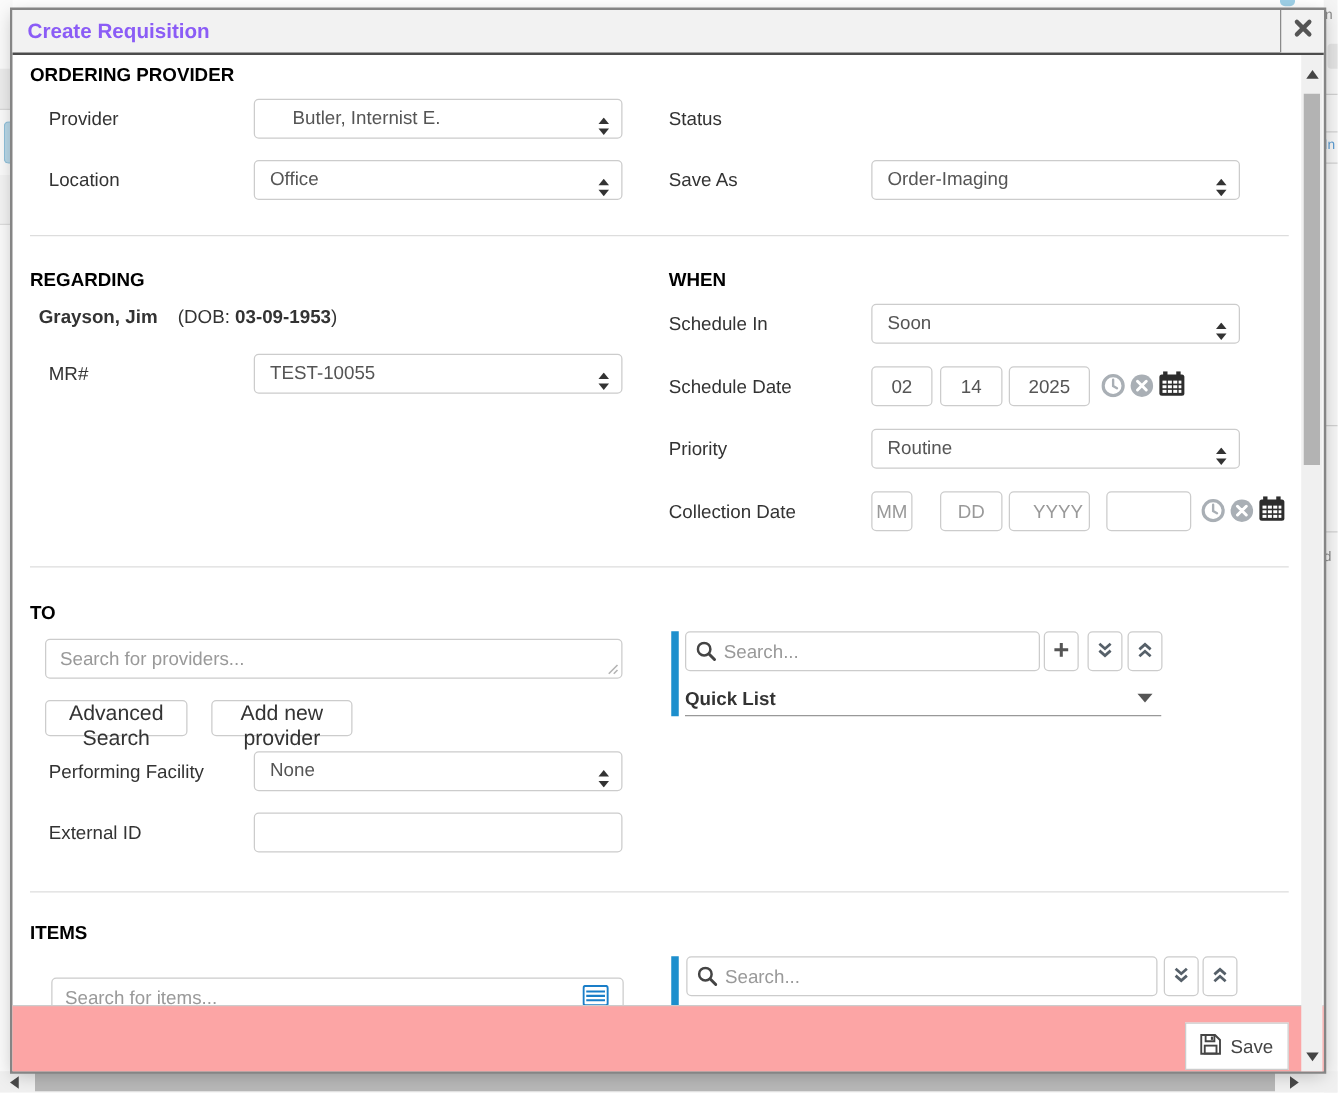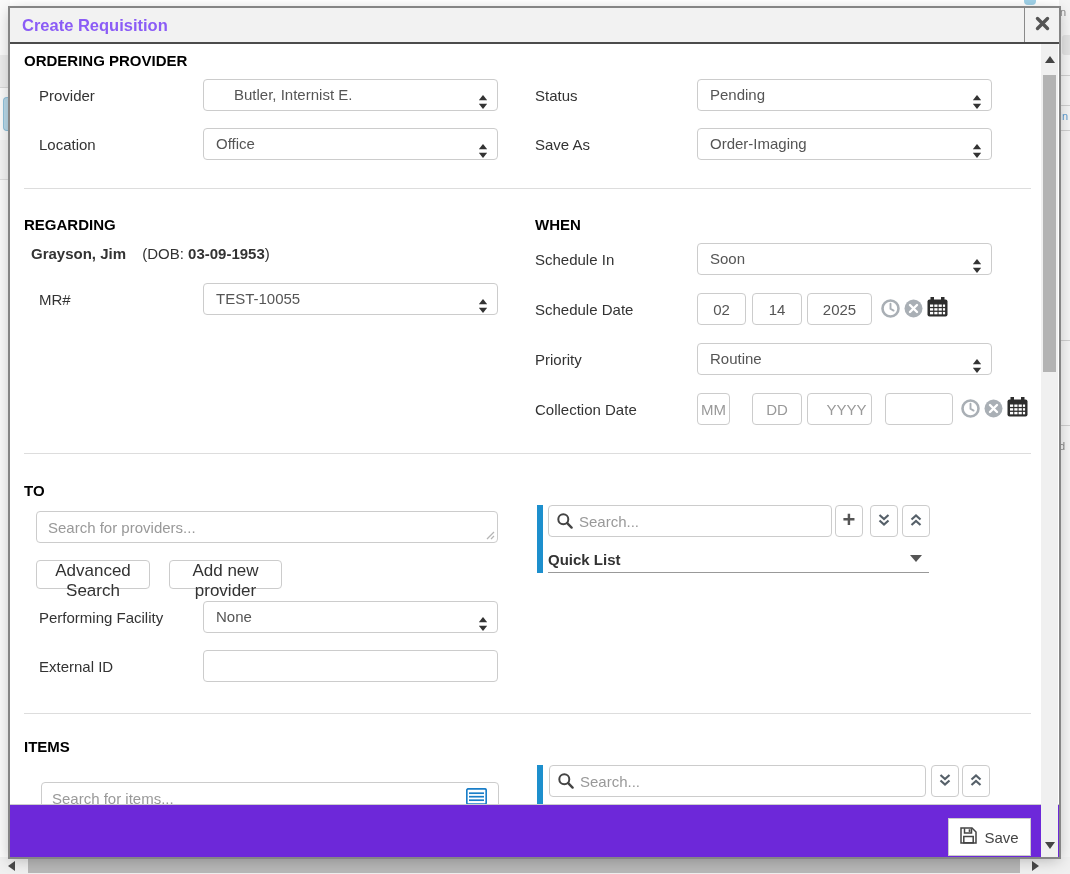--- a/index.html
+++ b/index.html
@@ -68,21 +68,21 @@
   .quick-list { position:absolute; font-size:15px; font-weight:bold; color:#333; cursor:pointer; }
   .ql-caret { position:absolute; width:0; height:0; border-left:6px solid transparent;
               border-right:6px solid transparent; border-top:7px solid #555; }
   .ql-line { position:absolute; height:1px; background:#999; }
 
   .textarea-box { position:absolute; border:1px solid #ccc; border-radius:4px; background:#fff; }
   .textarea-box .ph { position:absolute; left:11px; top:7px; font-size:15px; color:#999; }
   .resize-grip { position:absolute; right:2px; bottom:2px; line-height:0; cursor:nwse-resize; }
 
   
-  .modal-footer { position:absolute; left:0; top:796px; width:100%; height:53px; background:#6d28d9;
+  .modal-footer { position:absolute; left:0; top:796px; width:100%; height:53px; background:#fca5a5;
                   border-top:1px solid #ccc; z-index:5; }
   .save-btn { position:absolute; left:938px; top:13px; width:83px; height:38px; background:#fff;
               border:1px solid #ccc; color:#444; font-size:15px; cursor:pointer;
               display:flex; align-items:center; justify-content:center; gap:7px;
               font-family:"Liberation Sans",sans-serif; }
 
   
   .vscroll { position:absolute; right:1px; top:36px; width:17px; height:813px; background:#f0f0f0; z-index:6; }
   .vs-up { position:absolute; left:4px; top:12px; width:0; height:0;
            border-left:5px solid transparent; border-right:5px solid transparent; border-bottom:7px solid #444; }
@@ -140,27 +140,20 @@
     <div class="lbl" style="left:29px; top:43px;">Provider</div>
     <div class="sel" style="left:193px; top:35px; width:295px;padding-left:30px;">
       <span>Butler, Internist E.</span>
       <span class="sel-caret"><svg width="10" height="14" viewBox="0 0 10 14">
             <path d="M5 0 L9.2 5.2 H0.8 Z" fill="#333"></path>
             <path d="M5 14 L9.2 8.8 H0.8 Z" fill="#333"></path>
           </svg></span>
     </div>
 
     <div class="lbl" style="left:525px; top:43px;">Status</div>
-    <div class="sel" style="left:687px; top:35px; width:295px;">
-      <span>Pending</span>
-      <span class="sel-caret"><svg width="10" height="14" viewBox="0 0 10 14">
-            <path d="M5 0 L9.2 5.2 H0.8 Z" fill="#333"></path>
-            <path d="M5 14 L9.2 8.8 H0.8 Z" fill="#333"></path>
-          </svg></span>
-    </div>
 
     <div class="lbl" style="left:29px; top:92px;">Location</div>
     <div class="sel" style="left:193px; top:84px; width:295px;">
       <span>Office</span>
       <span class="sel-caret"><svg width="10" height="14" viewBox="0 0 10 14">
             <path d="M5 0 L9.2 5.2 H0.8 Z" fill="#333"></path>
             <path d="M5 14 L9.2 8.8 H0.8 Z" fill="#333"></path>
           </svg></span>
     </div>
 

